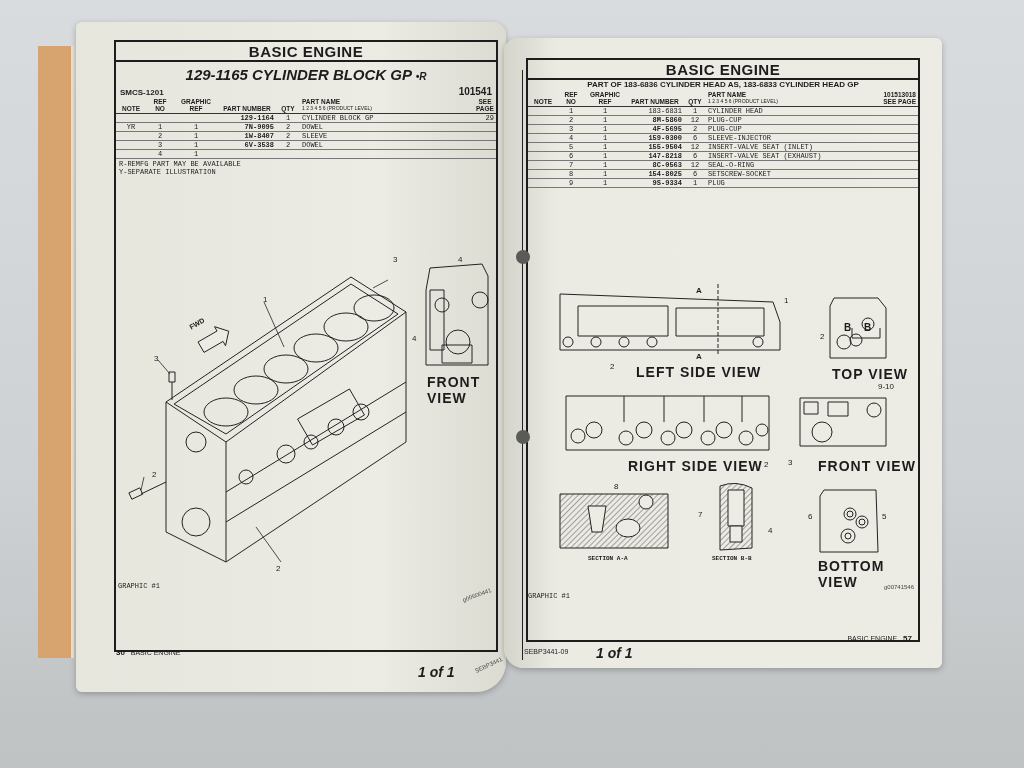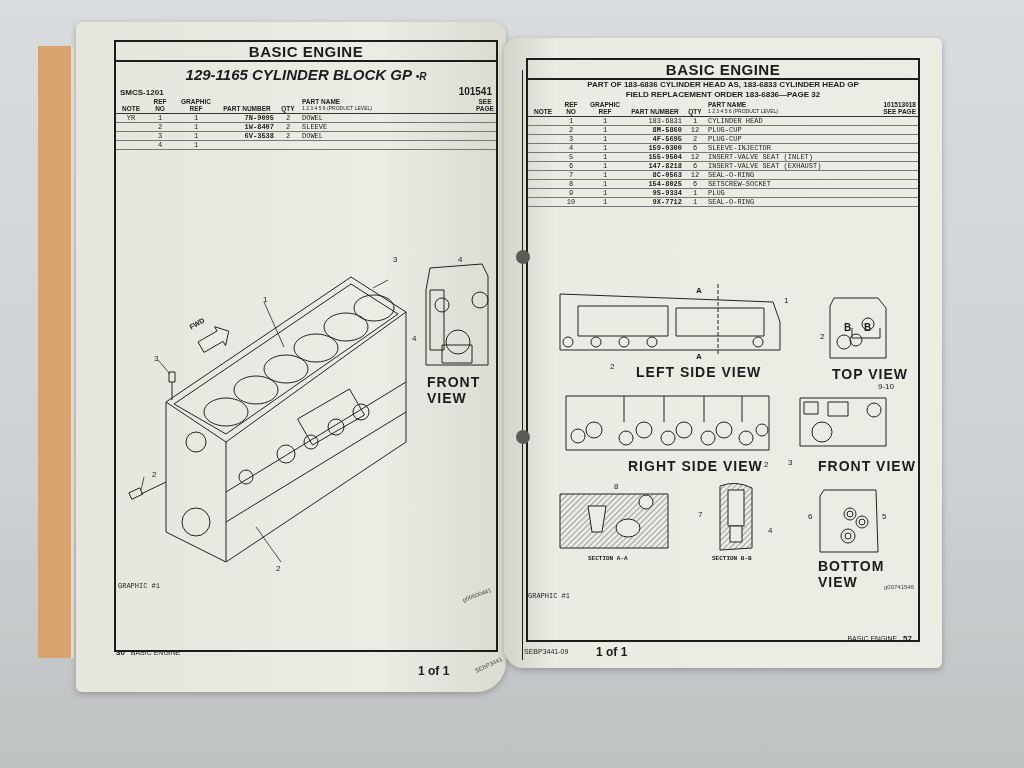--- a/index.html
+++ b/index.html
@@ -64,21 +64,21 @@
     white-space: nowrap;
   }
   td.c { text-align: center; }
   td.r { text-align: right; }
   td.pn { text-align: right; font-weight: bold; }
   .legend-notes { font-family: "Liberation Mono", monospace; font-size: 7px; line-height: 8px; padding-left: 3px; margin-top: 1px; }
   .graphic-label { position: absolute; font-size: 7px; font-family: "Liberation Mono", monospace; }
   .gcode { position: absolute; font-size: 6px; color: #444; }
   .footer-left, .footer-right { position: absolute; font-size: 7px; }
   .page-num { font-weight: bold; font-size: 8px; }
-  .of-label { position: absolute; font-weight: bold; font-size: 12px; }
+  .of-label { position: absolute; font-weight: bold; font-size: 14px; font-style: italic; }
   .view-label { position: absolute; font-family: Liberation Sans, sans-serif; font-size: 14px; font-weight: bold; letter-spacing: 1px; }
   .sect-label { position: absolute; font-family: "Liberation Mono", monospace; font-size: 6px; font-weight: bold; }
   .callout { position: absolute; font-family: "Liberation Sans", sans-serif; font-size: 8px; }
   svg.drw { position: absolute; overflow: visible; }
   svg.drw * { vector-effect: non-scaling-stroke; }
   .punch { position: absolute; width: 14px; height: 14px; border-radius: 50%; background: #5a5a58; }
   .spine-line { position: absolute; left: 522px; top: 70px; width: 1px; height: 590px; background: #222; }
 </style>
 </head>
 <body>
@@ -103,20 +103,29 @@
           <th style="width:28px">REF NO</th>
           <th style="width:44px">GRAPHIC REF</th>
           <th style="width:58px">PART NUMBER</th>
           <th style="width:24px">QTY</th>
           <th class="pname"><span>PART NAME</span><small>1 2 3 4 5 6 (PRODUCT LEVEL)</small></th>
           <th style="width:22px">SEE PAGE</th>
         </tr>
       </thead>
       <tbody>
         <tr>
+            <td class="c"></td>
+            <td class="c"></td>
+            <td class="c"></td>
+            <td class="pn">129-1164</td>
+            <td class="c">1</td>
+            <td>CYLINDER BLOCK GP</td>
+            <td class="r">29</td>
+          </tr>
+        <tr>
             <td class="c">YR</td>
             <td class="c">1</td>
             <td class="c">1</td>
             <td class="pn">7N-9095</td>
             <td class="c">2</td>
             <td>DOWEL</td>
             <td class="r"></td>
           </tr>
         <tr>
             <td class="c"></td>
@@ -140,20 +149,24 @@
             <td class="c"></td>
             <td class="c">4</td>
             <td class="c">1</td>
             <td class="pn"></td>
             <td class="c"></td>
             <td></td>
             <td class="r"></td>
           </tr>
       </tbody>
     </table>
+    <div class="legend-notes">
+      <div>R-REMFG PART MAY BE AVAILABLE</div>
+      <div>Y-SEPARATE ILLUSTRATION</div>
+    </div>
 
     <svg class="drw" style="left:20px; top:190px;" width="300" height="330" viewBox="0 0 300 330">
       <g fill="none" stroke="#222" stroke-width="1">
 
         <polygon points="30,170 215,45 270,80 90,210"></polygon>
         <polygon points="38,172 215,52 262,82 90,202"></polygon>
 
         <ellipse cx="90" cy="180" rx="22" ry="14"></ellipse>
         <ellipse cx="120" cy="158" rx="22" ry="14"></ellipse>
         <ellipse cx="150" cy="137" rx="22" ry="14"></ellipse>
@@ -222,21 +235,20 @@
     &nbsp;&nbsp;<span>BASIC ENGINE</span>
   </div>
   <span class="of-label" style="left:342px; top:642px;">1 of 1</span>
   <span class="gcode" style="left:398px; top:640px; transform:rotate(-25deg);">SEBP3441</span>
 </div>
 
 <div class="page right">
   <div class="frame">
     <div class="sect-title">BASIC ENGINE</div>
     <div class="sub-note">PART OF 183-6836 CYLINDER HEAD AS, 183-6833 CYLINDER HEAD GP</div>
-    <div class="sub-note">FIELD REPLACEMENT ORDER 183-6836—PAGE 32</div>
     <table class="parts">
       <thead>
         <tr>
           <th style="width:30px">NOTE</th>
           <th style="width:26px">REF NO</th>
           <th style="width:42px">GRAPHIC REF</th>
           <th style="width:58px">PART NUMBER</th>
           <th style="width:22px">QTY</th>
           <th class="pname"><span>PART NAME</span><small>1 2 3 4 5 6 (PRODUCT LEVEL)</small></th>
           <th style="width:44px; text-align:right"><span>101513018</span><br><span>SEE PAGE</span></th>
@@ -315,29 +327,20 @@
             <td>SETSCREW-SOCKET</td>
             <td></td>
           </tr>
         <tr>
             <td></td>
             <td class="c">9</td>
             <td class="c">1</td>
             <td class="pn">9S-9334</td>
             <td class="c">1</td>
             <td>PLUG</td>
-            <td></td>
-          </tr>
-        <tr>
-            <td></td>
-            <td class="c">10</td>
-            <td class="c">1</td>
-            <td class="pn">9X-7712</td>
-            <td class="c">1</td>
-            <td>SEAL-O-RING</td>
             <td></td>
           </tr>
       </tbody>
     </table>
 
     <svg class="drw" style="left:30px; top:232px;" width="225" height="60" viewBox="0 0 225 60">
       <g fill="none" stroke="#222" stroke-width="1">
         <polygon points="2,2 215,10 222,30 222,58 2,58"></polygon>
         <rect x="20" y="14" width="90" height="30"></rect>
         <rect x="118" y="16" width="88" height="28"></rect>

